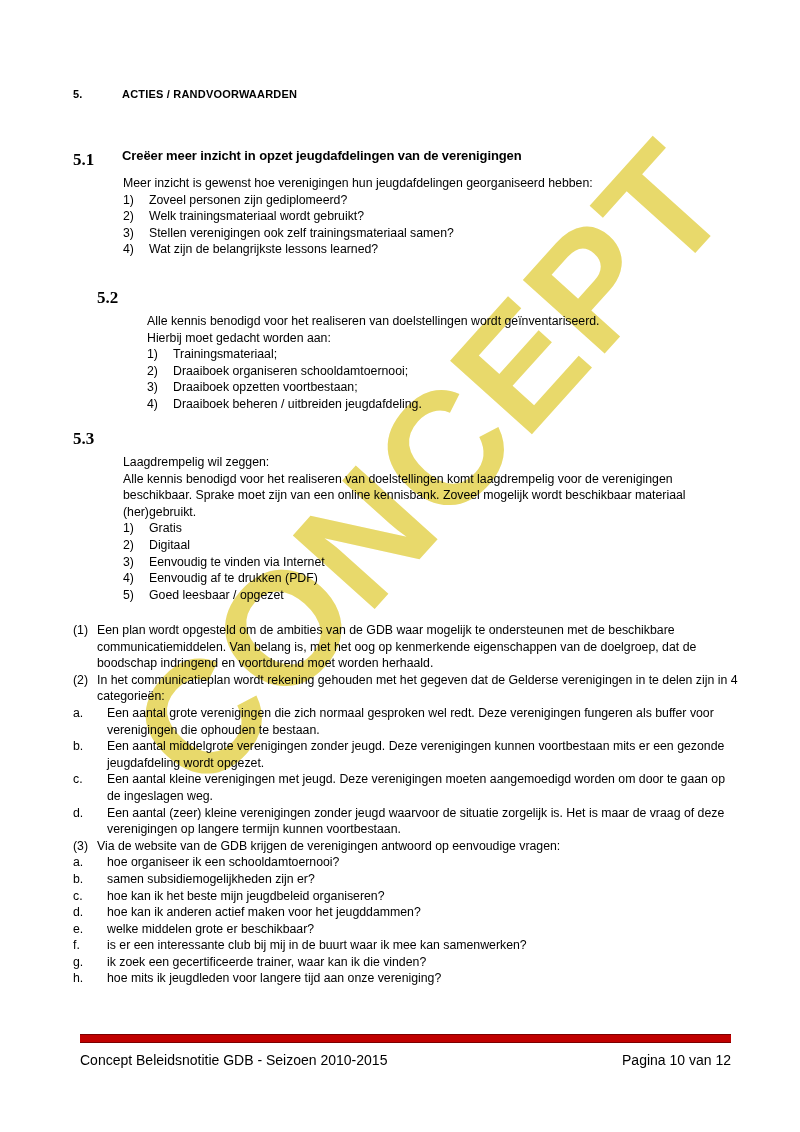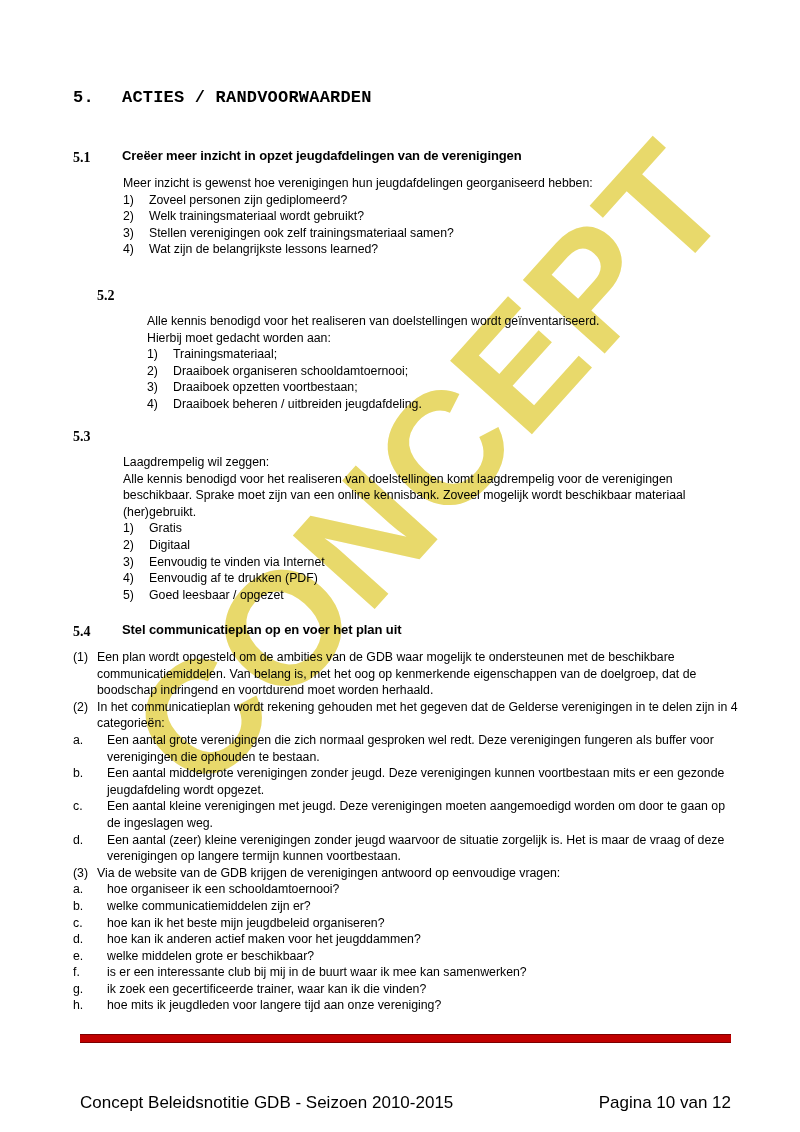--- a/index.html
+++ b/index.html
@@ -54,23 +54,23 @@
     width: 800px;
     z-index: 2;
   }
 
   
   .chapter {
     position: absolute;
     left: 73px;
     top: 88px;
     width: 660px;
-    font-family: Liberation Mono, monospace;
+    font-family: Liberation Sans, sans-serif;
     font-weight: bold;
-    font-size: 17px;
+    font-size: 11px;
     letter-spacing: 0.2px;
   }
   .chapter .num {
     display: inline-block;
     width: 49px;
   }
 
   
   .section {
     position: absolute;
@@ -81,21 +81,21 @@
     position: relative;
     margin: 0 0 7px 0;
     height: 20px;
   }
   .sec-num {
     position: absolute;
     left: 0;
     top: 2px;
     font-family: "Liberation Serif", serif;
     font-weight: bold;
-    font-size: 14px;
+    font-size: 17px;
   }
   .sec-title {
     position: absolute;
     left: 49px;
     top: 0;
     font-family: "Liberation Sans", sans-serif;
     font-weight: bold;
     font-size: 13px;
     letter-spacing: -0.1px;
     white-space: nowrap;
@@ -151,24 +151,24 @@
     background: #c00000;
     border-top: 1px solid #7a0000;
     border-bottom: 1px solid #7a0000;
     width: 651px;
   }
   .footer-row {
     display: flex;
     justify-content: space-between;
     align-items: baseline;
     margin-top: 9px;
-    font-size: 17px;
+    font-size: 14px;
   }
   .footer-left { white-space: nowrap; }
-  .footer-right { white-space: nowrap; margin-top: 41px; }
+  .footer-right { white-space: nowrap; }
 </style>
 </head>
 <body>
 
 <div class="page">
 
   <div class="watermark">
     <div class="watermark-text">CONCEPT</div>
   </div>
 
@@ -260,24 +260,20 @@
           </li>
           <li>
             <span class="mk">5)</span>
             <span class="tx">Goed leesbaar / opgezet</span>
           </li>
         </ul>
       </div>
     </div>
 
     <div class="section" style="top:622px;">
-      <div class="sec-head">
-        <span class="sec-num">5.4</span>
-        <span class="sec-title">Stel communicatieplan op en voer het plan uit</span>
-      </div>
 
       <ul class="lst lst-paren indent-paren">
         <li>
           <span class="mk">(1)</span>
           <span class="tx">Een plan wordt opgesteld om de ambities van de GDB waar mogelijk te ondersteunen met de beschikbare communicatiemiddelen. Van belang is, met het oog op kenmerkende eigenschappen van de doelgroep, dat de boodschap indringend en voortdurend moet worden herhaald.</span>
         </li>
         <li>
           <span class="mk">(2)</span>
           <span class="tx">In het communicatieplan wordt rekening gehouden met het gegeven dat de Gelderse verenigingen in te delen zijn in 4 categorieën:</span>
         </li>
@@ -309,21 +305,21 @@
         </li>
       </ul>
 
       <ul class="lst lst-alpha indent-alpha">
         <li>
           <span class="mk">a.</span>
           <span class="tx">hoe organiseer ik een schooldamtoernooi?</span>
         </li>
         <li>
           <span class="mk">b.</span>
-          <span class="tx">welke communicatiemiddelen zijn er?</span>
+          <span class="tx">samen subsidiemogelijkheden zijn er?</span>
         </li>
         <li>
           <span class="mk">c.</span>
           <span class="tx">hoe kan ik het beste mijn jeugdbeleid organiseren?</span>
         </li>
         <li>
           <span class="mk">d.</span>
           <span class="tx">hoe kan ik anderen actief maken voor het jeugddammen?</span>
         </li>
         <li>

